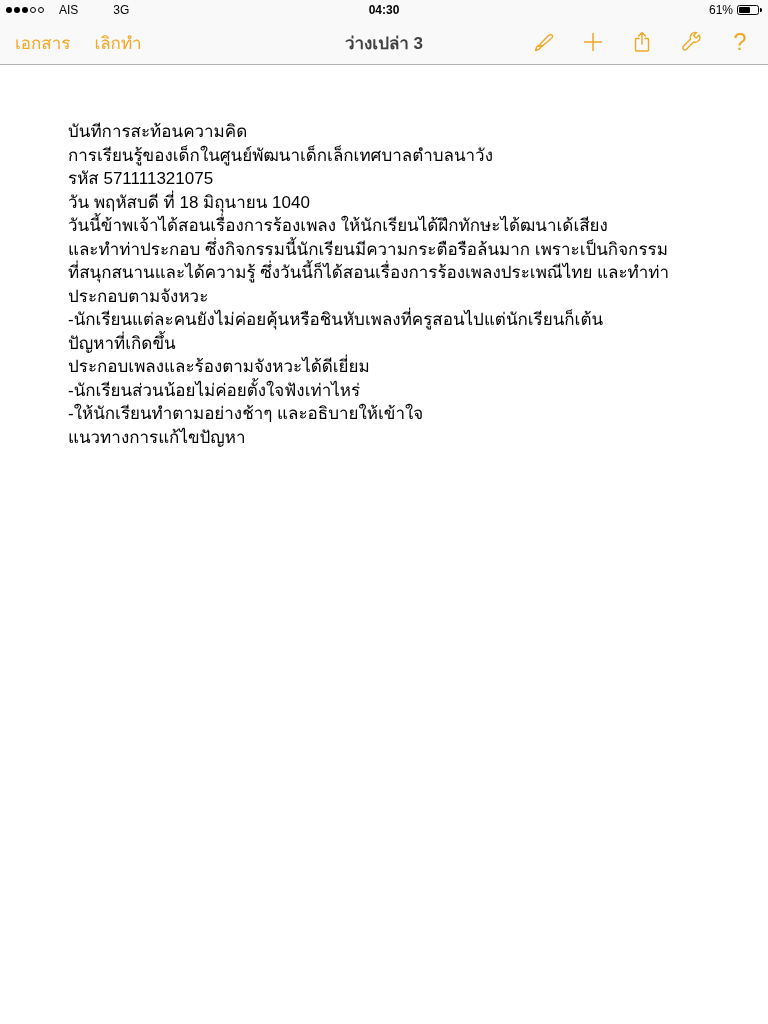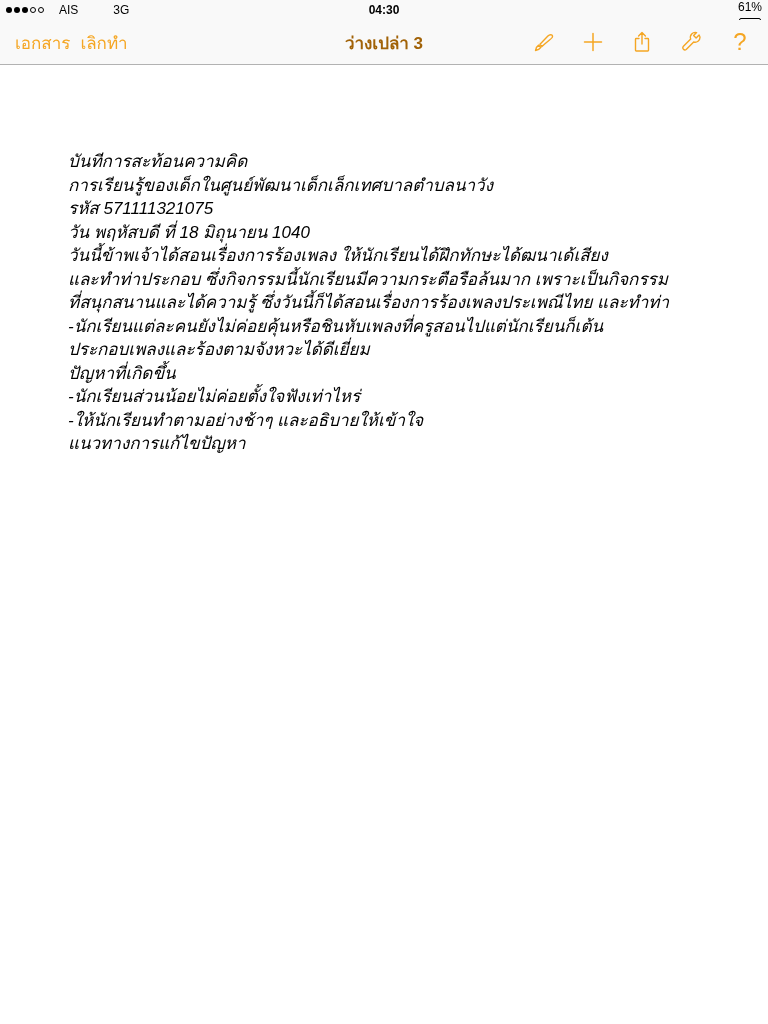--- a/index.html
+++ b/index.html
@@ -13,21 +13,21 @@
   }
   
   .status-bar {
     position: absolute; top: 0; left: 0; right: 0; height: 20px;
     background: #f9f9f9;
     display: flex; align-items: center;
     font-size: 12px; color: #000;
   }
   .sb-left { position: absolute; left: 6px; top: 0; height: 20px; display: flex; align-items: center; gap: 15px; }
   .sb-center { position: absolute; left: 0; right: 0; top: 0; height: 20px; display: flex; align-items: center; justify-content: center; font-weight: bold; }
-  .sb-right { position: absolute; right: 6px; top: 0; height: 20px; display: flex; align-items: center; gap: 4px; flex-direction: column; }
+  .sb-right { position: absolute; right: 6px; top: 0; height: 20px; display: flex; align-items: center; gap: 4px; }
   .signal-dots { display: flex; align-items: center; gap: 2px; }
   .dot { width: 6px; height: 6px; border-radius: 50%; }
   .dot.filled { background: #000; }
   .dot.empty { background: transparent; border: 1px solid #000; }
   .battery-body {
     width: 22px; height: 10px; border: 1px solid #000; border-radius: 2.5px;
     padding: 1px; display: flex; align-items: stretch; position: relative;
   }
   .battery-fill { background: #000; border-radius: 1px; }
   .battery-cap {
@@ -35,30 +35,30 @@
     border-radius: 0 1.5px 1.5px 0; margin-left: 1px;
   }
   
   .toolbar {
     position: absolute; top: 20px; left: 0; right: 0; height: 45px;
     background: #f9f9f9;
     border-bottom: 1px solid #b2b2b2;
   }
   .tb-left {
     position: absolute; left: 15px; top: 0; height: 44px;
-    display: flex; align-items: center; gap: 10px;
+    display: flex; align-items: center; gap: 24px;
   }
   .tb-btn {
     background: none; border: none; font-family: inherit;
     font-size: 17px; color: #f5a623; cursor: pointer; padding: 0;
   }
   .tb-title {
     position: absolute; left: 0; right: 0; top: 0; height: 44px;
     display: flex; align-items: center; justify-content: center;
-    font-size: 17px; font-weight: bold; color: #a16207;
+    font-size: 17px; font-weight: bold; color: #404040;
     pointer-events: none;
   }
   .tb-right {
     position: absolute; right: 16px; top: 0; height: 44px;
     display: flex; align-items: center; gap: 25px;
   }
   .icon-btn {
     background: none; border: none; padding: 0; cursor: pointer;
     width: 24px; height: 26px; display: flex; align-items: center; justify-content: center;
   }
@@ -67,22 +67,21 @@
     font-size: 24px; color: #f5a623; font-weight: 400; line-height: 1;
     font-family: "Liberation Sans", sans-serif;
   }
   
   .document-page {
     position: absolute; top: 66px; left: 0; right: 0; bottom: 0;
     background: #ffffff;
     cursor: text;
   }
   .doc-text {
-    padding: 84px 40px 0 68px;
-    font-style: italic;
+    padding: 54px 40px 0 68px;
   }
   .doc-line {
     font-size: 17px;
     line-height: 23.5px;
     color: #000;
     white-space: nowrap;
   }
 </style>
 </head>
 <body>
@@ -156,20 +155,21 @@
 
 <div class="document-page">
   <div class="doc-text">
     <div class="doc-line">บันทีการสะท้อนความคิด</div>
     <div class="doc-line">การเรียนรู้ของเด็กในศูนย์พัฒนาเด็กเล็กเทศบาลตำบลนาวัง</div>
     <div class="doc-line">รหัส 571111321075</div>
     <div class="doc-line">วัน พฤหัสบดี ที่ 18 มิถุนายน 1040</div>
     <div class="doc-line">วันนี้ข้าพเจ้าได้สอนเรื่องการร้องเพลง ให้นักเรียนได้ฝึกทักษะได้ฒนาเด้เสียง</div>
     <div class="doc-line">และทำท่าประกอบ ซึ่งกิจกรรมนี้นักเรียนมีความกระตือรือล้นมาก เพราะเป็นกิจกรรม</div>
     <div class="doc-line">ที่สนุกสนานและได้ความรู้ ซึ่งวันนี้ก็ได้สอนเรื่องการร้องเพลงประเพณีไทย และทำท่า</div>
+    <div class="doc-line">ประกอบตามจังหวะ</div>
     <div class="doc-line">-นักเรียนแต่ละคนยังไม่ค่อยคุ้นหรือชินหับเพลงที่ครูสอนไปแต่นักเรียนก็เต้น</div>
+    <div class="doc-line">ปัญหาที่เกิดขึ้น</div>
     <div class="doc-line">ประกอบเพลงและร้องตามจังหวะได้ดีเยี่ยม</div>
-    <div class="doc-line">ปัญหาที่เกิดขึ้น</div>
     <div class="doc-line">-นักเรียนส่วนน้อยไม่ค่อยตั้งใจฟังเท่าไหร่</div>
     <div class="doc-line">-ให้นักเรียนทำตามอย่างช้าๆ และอธิบายให้เข้าใจ</div>
     <div class="doc-line">แนวทางการแก้ไขปัญหา</div>
   </div>
 </div>
 
 </body></html>

